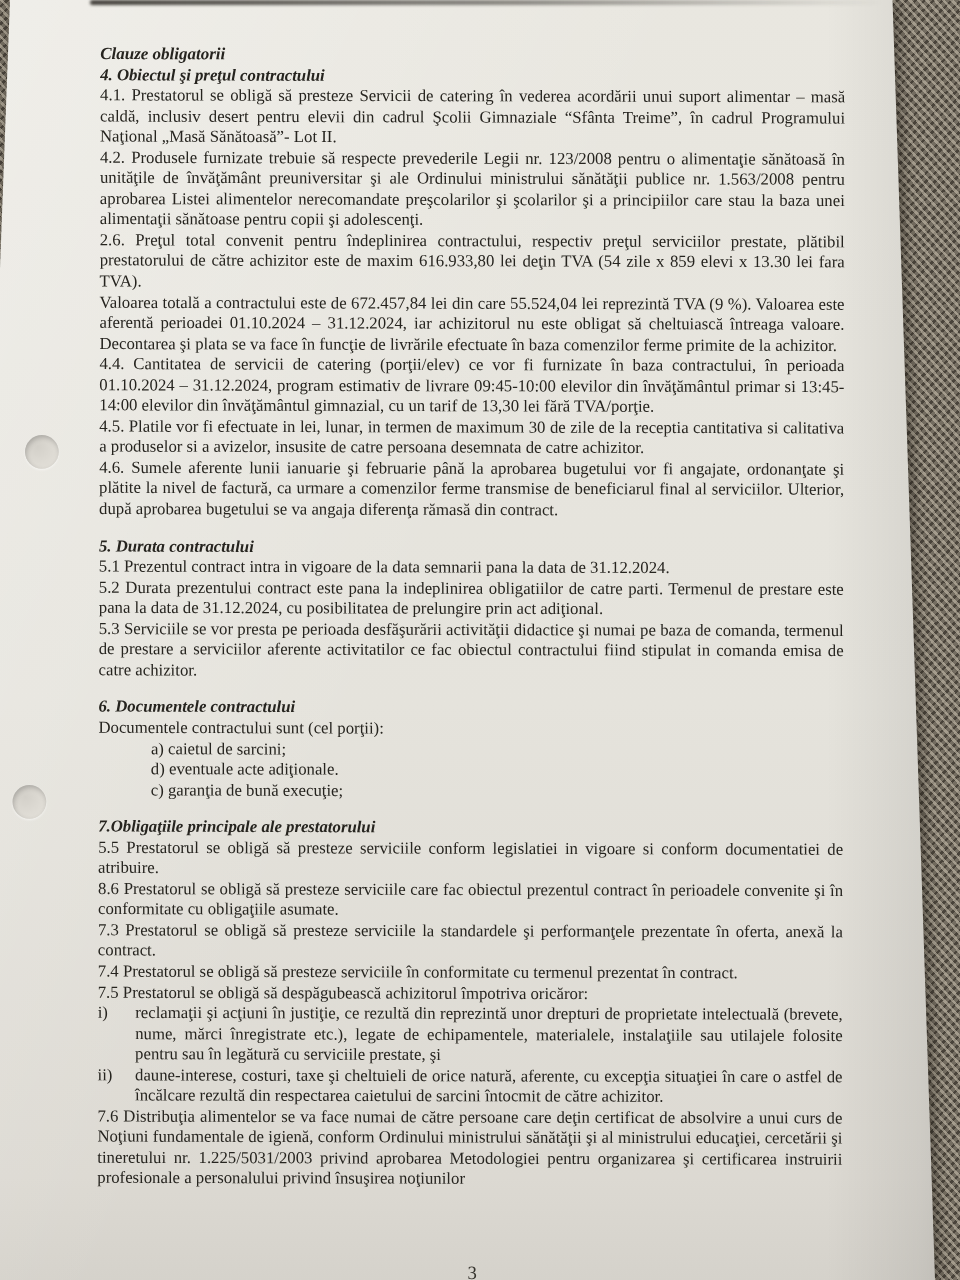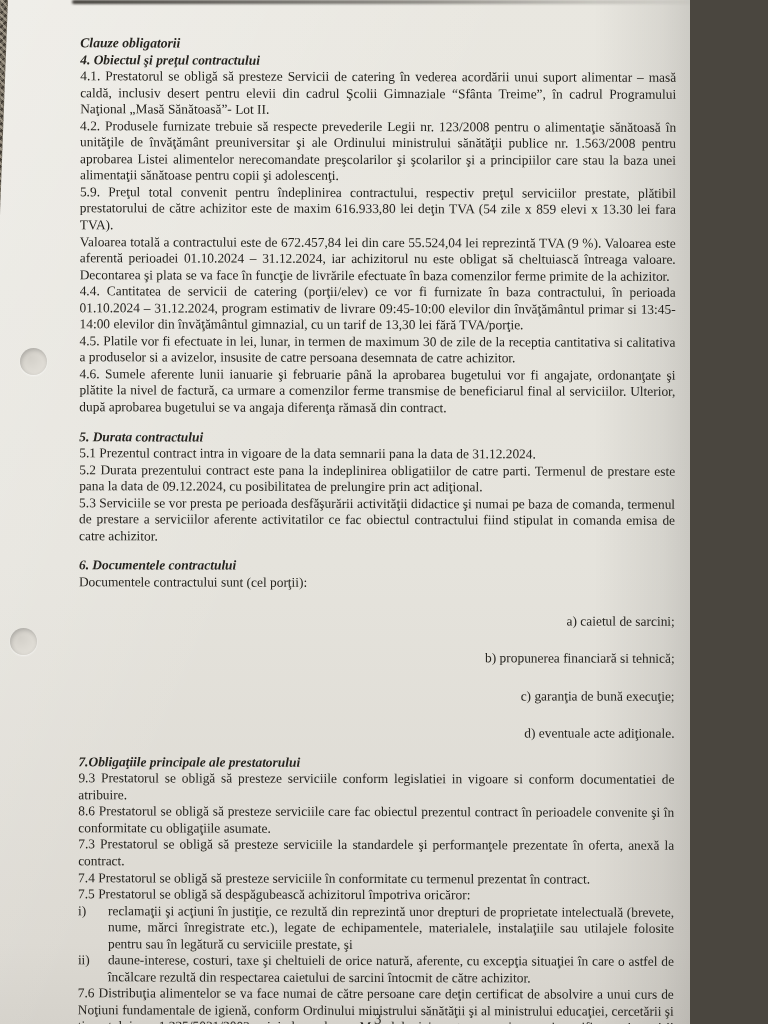--- a/index.html
+++ b/index.html
@@ -1,18 +1,18 @@
 <!DOCTYPE html>
 <html><head>
 <meta charset="utf-8">
 <style>
   html,body{margin:0;padding:0;background:#4a463f;}
   .photo{
     position:relative;
-    width:690px;height:1024px;
+    width:768px;height:1024px;
     overflow:hidden;
     font-family:"Liberation Serif","DejaVu Serif",serif;
     
     background-color:#746d61;
     background-image:
       repeating-linear-gradient(48deg, rgba(205,196,178,.55) 0 2px, rgba(205,196,178,0) 2px 5px),
       repeating-linear-gradient(-44deg, rgba(38,33,27,.55) 0 2px, rgba(38,33,27,0) 2px 5px);
   }
   .paper-shadow{filter:drop-shadow(3px 1px 5px rgba(20,16,10,.5));position:absolute;inset:0;}
   .paper{
@@ -42,21 +42,21 @@
     transform:rotate(.15deg);
   }
   .doc-title{
     text-align:center;font-weight:bold;font-style:italic;
     margin:0 0 7px 0;font-size:13.6px;
   }
   .content p{margin:0;text-align:justify;}
   .content p.heading{font-weight:bold;font-style:italic;text-align:left;}
   .content p.gap{margin-top:13px;}
   .content .b{font-weight:normal;}
-  .content p.opt{margin-left:42px;text-align:right;margin-top:21px;}
+  .content p.opt{margin-left:42px;text-align:left;}
   .content p.hang{padding-left:30px;text-indent:0;}
   .content .marker{display:inline-block;width:30px;margin-left:-30px;}
   .page-num{
     position:absolute;left:374px;top:1011px;
     font-size:15px;color:#35332d;font-family:"Liberation Serif",serif;
   }
 </style>
 </head>
 <body>
 
@@ -65,37 +65,36 @@
     <div class="paper">
       <div class="top-edge-shadow"></div>
       <div class="hole h1"></div>
       <div class="hole h2"></div>
       <div class="content">
         <p class="doc-title">Clauze obligatorii</p>
 
       <p class="heading">4. Obiectul şi preţul contractului</p>
           <p class="para"><span>4.1. Prestatorul se obligă să presteze </span><span class="b">Servicii de catering în vederea acordării unui suport alimentar – masă caldă, inclusiv desert pentru elevii din cadrul Şcolii Gimnaziale “Sfânta Treime”, în cadrul Programului Naţional „Masă Sănătoasă”- Lot II.</span></p>
           <p class="para"><span>4.2. Produsele furnizate trebuie să respecte prevederile Legii nr. 123/2008 pentru o alimentaţie sănătoasă în unităţile de învăţământ preuniversitar şi ale Ordinului ministrului sănătăţii publice nr. 1.563/2008 pentru aprobarea Listei alimentelor nerecomandate preşcolarilor şi şcolarilor şi a principiilor care stau la baza unei alimentaţii sănătoase pentru copii şi adolescenţi.</span></p>
-          <p class="para"><span>5.9. Preţul total convenit pentru îndeplinirea contractului, respectiv preţul serviciilor prestate, plătibil prestatorului de către achizitor este de maxim </span><span class="b">616.933,80 lei deţin TVA</span><span> (54 zile x 859 elevi x 13.30 lei fara TVA).</span></p>
+          <p class="para"><span>2.6. Preţul total convenit pentru îndeplinirea contractului, respectiv preţul serviciilor prestate, plătibil prestatorului de către achizitor este de maxim </span><span class="b">616.933,80 lei deţin TVA</span><span> (54 zile x 859 elevi x 13.30 lei fara TVA).</span></p>
           <p class="para"><span>Valoarea totală a contractului este de </span><span class="b">672.457,84 lei din care 55.524,04 lei reprezintă TVA (9 %). Valoarea este aferentă perioadei 01.10.2024 – 31.12.2024, iar achizitorul nu este obligat să cheltuiască întreaga valoare. Decontarea şi plata se va face în funcţie de livrările efectuate în baza comenzilor ferme primite de la achizitor.</span></p>
           <p class="para"><span>4.4. Cantitatea de servicii de catering (porţii/elev) ce vor fi furnizate în baza contractului, în perioada 01.10.2024 – 31.12.2024, program estimativ de livrare 09:45-10:00 elevilor din învăţământul primar si 13:45-14:00 elevilor din învăţământul gimnazial, </span><span class="b">cu un tarif de 13,30 lei fără TVA/porţie.</span></p>
           <p class="para"><span>4.5. Platile vor fi efectuate in lei, lunar, in termen de maximum 30 de zile de la receptia cantitativa si calitativa a produselor si a avizelor, insusite de catre persoana desemnata de catre achizitor.</span></p>
           <p class="para"><span>4.6. Sumele aferente lunii ianuarie şi februarie până la aprobarea bugetului vor fi angajate, ordonanţate şi plătite la nivel de factură, ca urmare a comenzilor ferme transmise de beneficiarul final al serviciilor. Ulterior, după aprobarea bugetului se va angaja diferenţa rămasă din contract.</span></p>
           <p class="heading gap">5. Durata contractului</p>
           <p class="para"><span>5.1 Prezentul contract intra in vigoare de la data semnarii pana la data de 31.12.2024.</span></p>
-          <p class="para"><span>5.2 Durata prezentului contract este pana la indeplinirea obligatiilor de catre parti. Termenul de prestare este pana la data de 09.12.2024, cu posibilitatea de prelungire prin act adiţional.</span></p>
+          <p class="para"><span>5.2 Durata prezentului contract este pana la indeplinirea obligatiilor de catre parti. Termenul de prestare este pana la data de 31.12.2024, cu posibilitatea de prelungire prin act adiţional.</span></p>
           <p class="para"><span>5.3 Serviciile se vor presta pe perioada desfăşurării activităţii didactice şi numai pe baza de comanda, termenul de prestare a serviciilor aferente activitatilor ce fac obiectul contractului fiind stipulat in comanda emisa de catre achizitor.</span></p>
           <p class="heading gap">6. Documentele contractului</p>
           <p class="para"><span>Documentele contractului sunt (cel porţii):</span></p>
           <p class="opt"><span>a) caietul de sarcini;</span></p>
-          <p class="opt"><span>b) propunerea financiară si tehnică;</span></p>
+          <p class="opt"><span>d) eventuale acte adiţionale.</span></p>
           <p class="opt"><span>c) garanţia de bună execuţie;</span></p>
-          <p class="opt"><span>d) eventuale acte adiţionale.</span></p>
           <p class="heading gap">7.Obligaţiile principale ale prestatorului</p>
-          <p class="para"><span>9.3 Prestatorul se obligă să presteze serviciile conform legislatiei in vigoare si conform documentatiei de atribuire.</span></p>
+          <p class="para"><span>5.5 Prestatorul se obligă să presteze serviciile conform legislatiei in vigoare si conform documentatiei de atribuire.</span></p>
           <p class="para"><span>8.6 Prestatorul se obligă să presteze serviciile care fac obiectul prezentul contract în perioadele convenite şi în conformitate cu obligaţiile asumate.</span></p>
           <p class="para"><span>7.3 Prestatorul se obligă să presteze serviciile la standardele şi performanţele prezentate în oferta, anexă la contract.</span></p>
           <p class="para"><span>7.4 Prestatorul se obligă să presteze serviciile în conformitate cu termenul prezentat în contract.</span></p>
           <p class="para"><span>7.5 Prestatorul se obligă să despăgubească achizitorul împotriva oricăror:</span></p>
           <p class="hang"><span class="marker">i)</span><span>reclamaţii şi acţiuni în justiţie, ce rezultă din reprezintă unor drepturi de proprietate intelectuală (brevete, nume, mărci înregistrate etc.), legate de echipamentele, materialele, instalaţiile sau utilajele folosite pentru sau în legătură cu serviciile prestate, şi</span></p>
           <p class="hang"><span class="marker">ii)</span><span>daune-interese, costuri, taxe şi cheltuieli de orice natură, aferente, cu excepţia situaţiei în care o astfel de încălcare rezultă din respectarea caietului de sarcini întocmit de către achizitor.</span></p>
           <p class="para"><span>7.6 Distribuţia alimentelor se va face numai de către persoane care deţin certificat de absolvire a unui curs de Noţiuni fundamentale de igienă, conform Ordinului ministrului sănătăţii şi al ministrului educaţiei, cercetării şi tineretului nr. 1.225/5031/2003 privind aprobarea Metodologiei pentru organizarea şi certificarea instruirii profesionale a personalului privind însuşirea noţiunilor</span></p>
         </div>
       <span class="page-num">3</span>
     </div>

